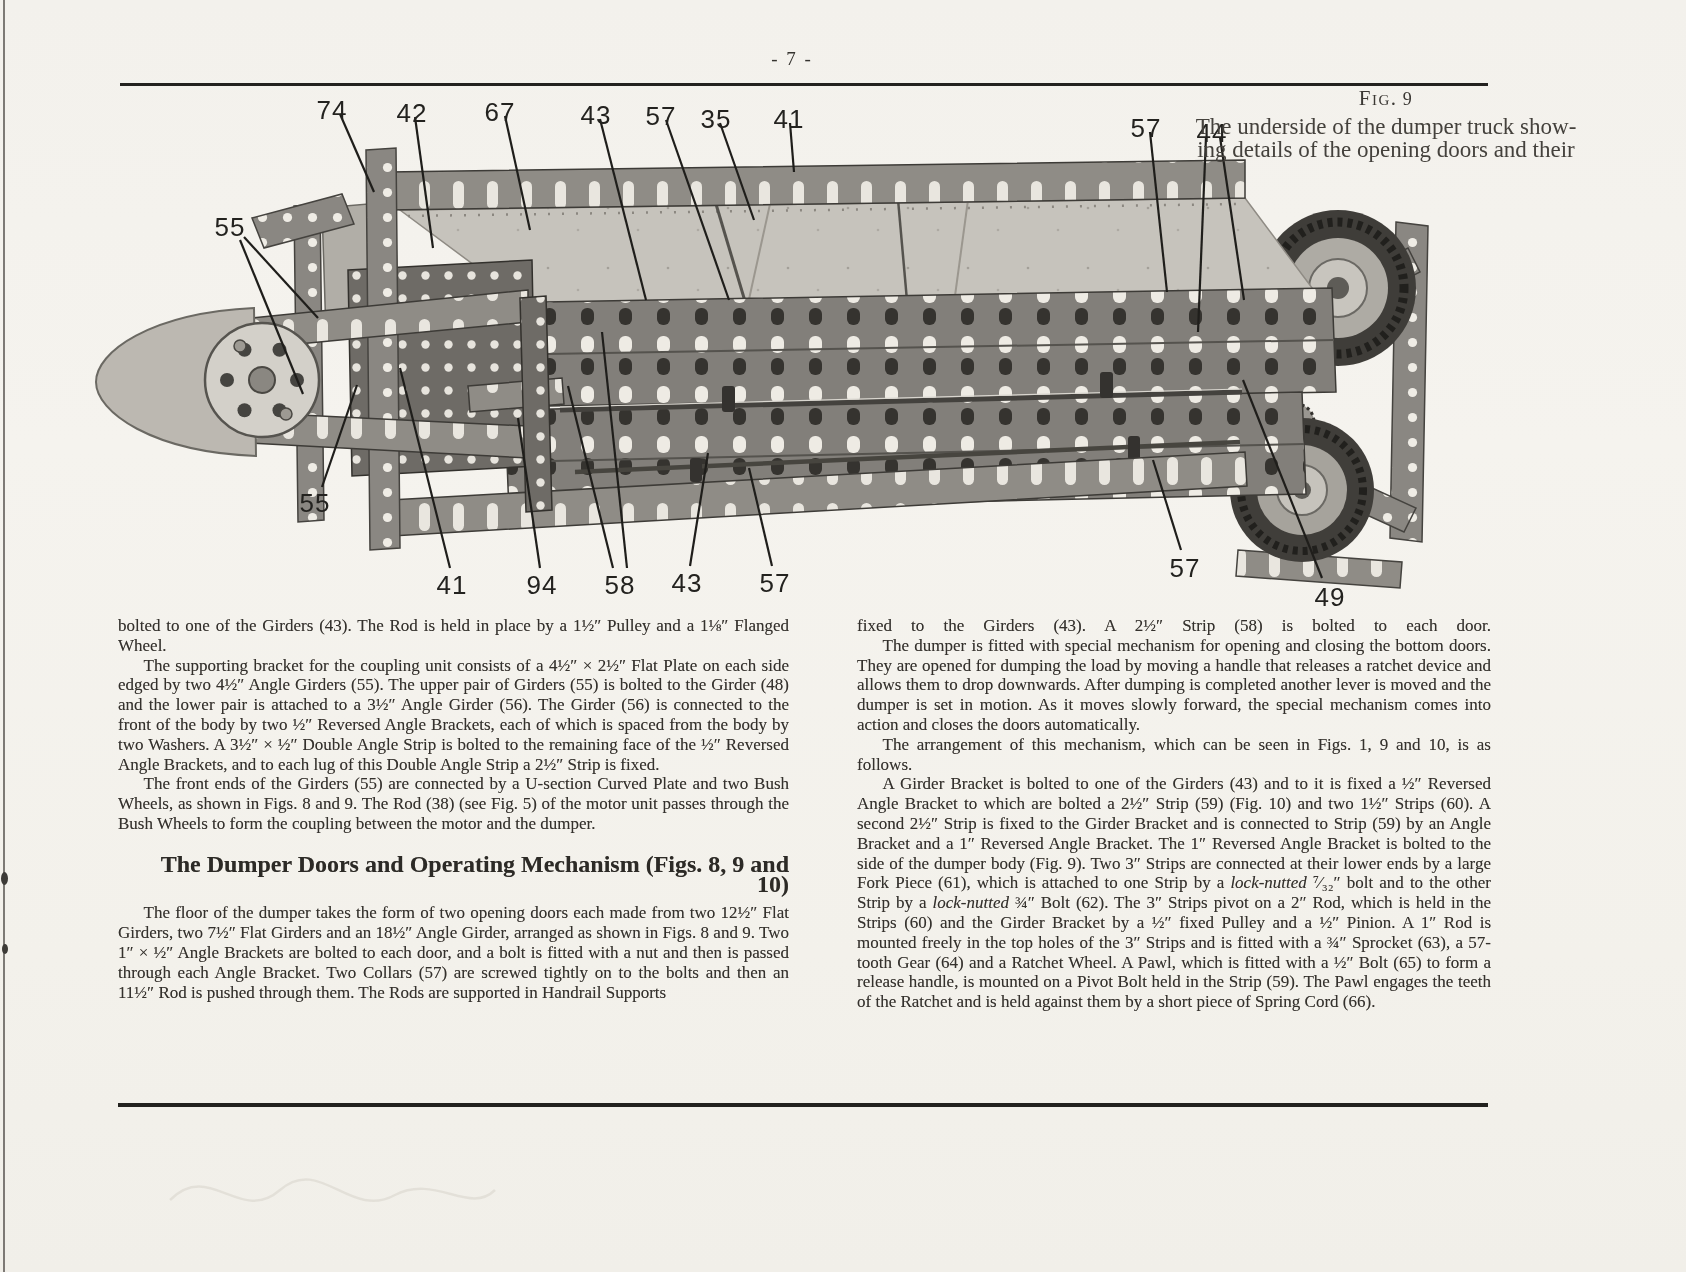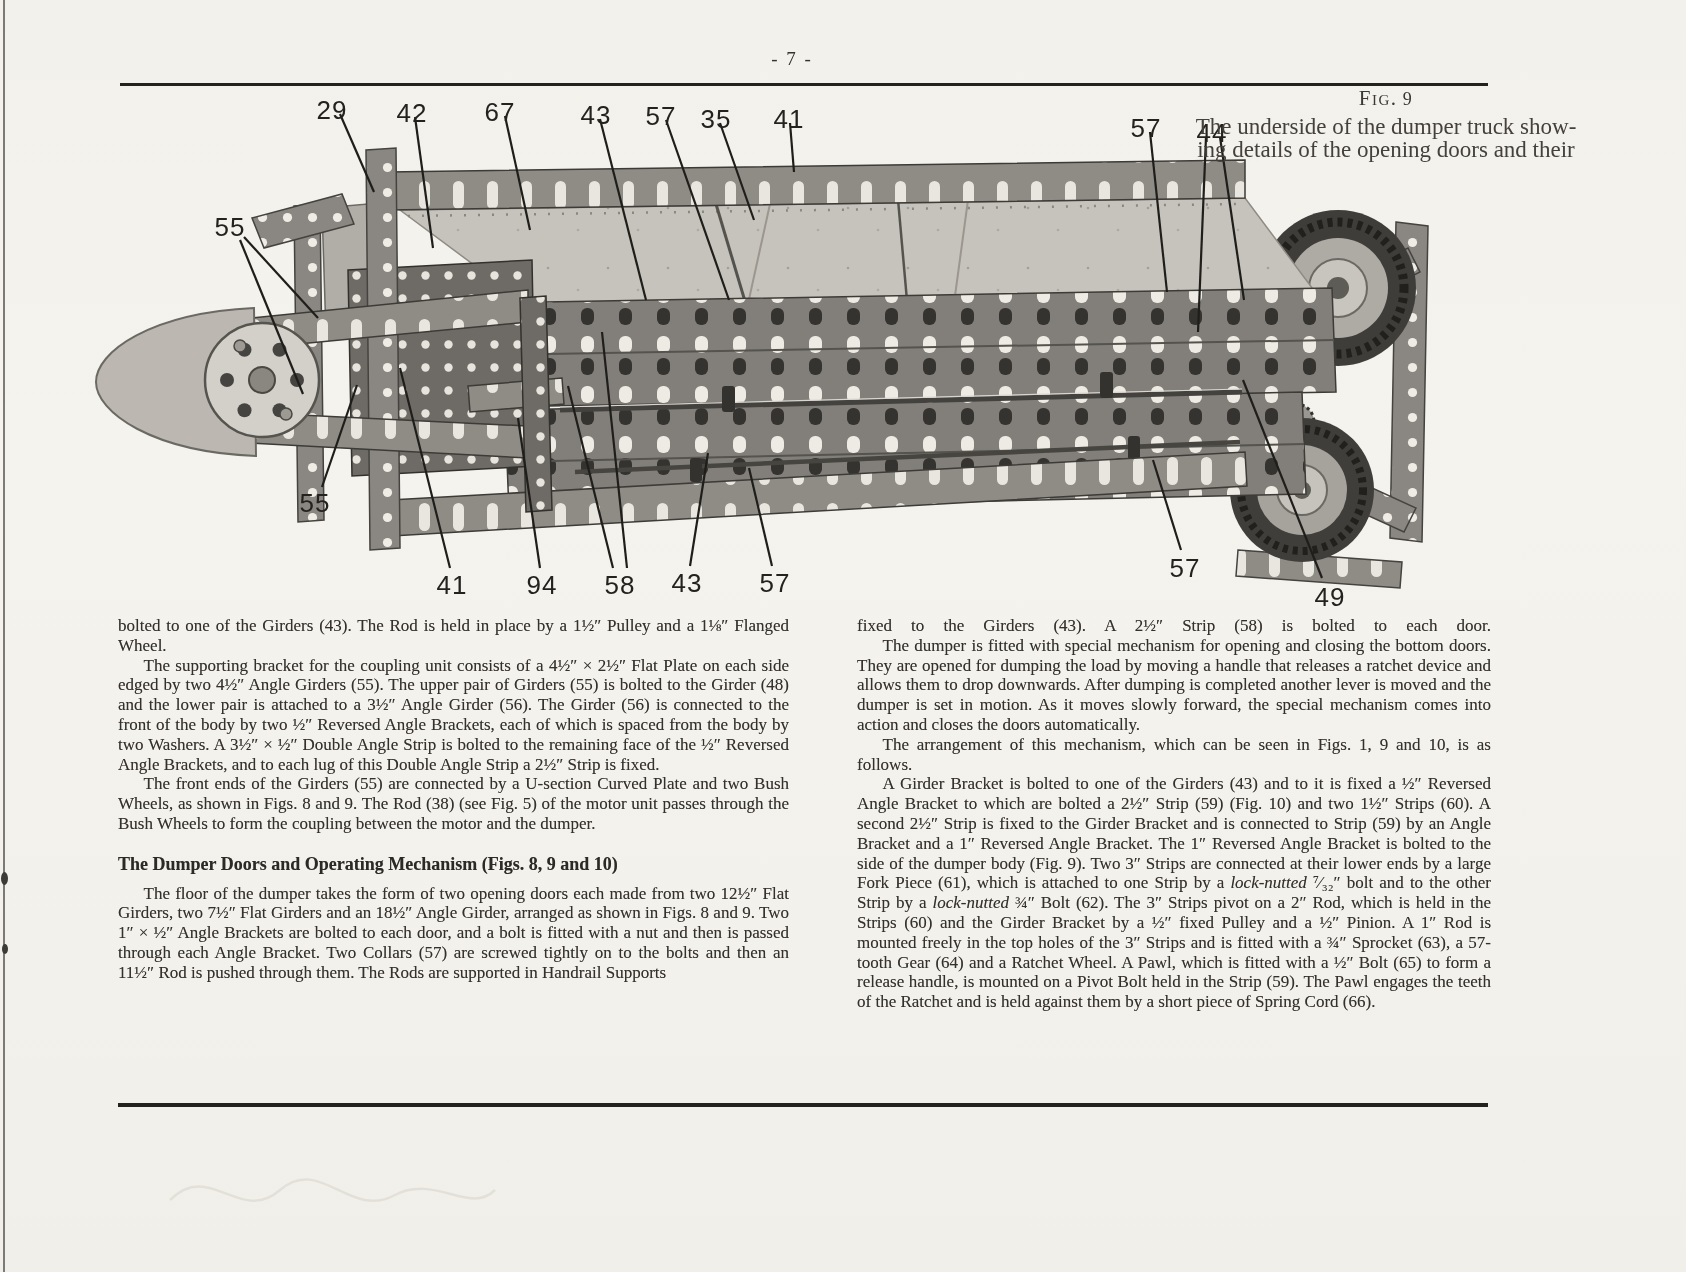--- a/index.html
+++ b/index.html
@@ -47,22 +47,22 @@
     font-size:17px;line-height:19.8px;color:#34312d;
     text-align:justify;
     text-shadow:0 0 .4px rgba(70,64,58,.45);
   }
   .col-left{left:118px;width:671px;}
   .col-right{left:857px;width:634px;}
   .para{margin:0;text-indent:1.5em;}
   .para.no-indent{text-indent:0;}
   .para.full-justify{text-align-last:justify;}
   .heading{
-    margin:21px 0 9px 0;font-size:18px;font-weight:bold;color:#2c2a26;
-    text-indent:0;text-align:left;
+    margin:21px 0 9px 16px;font-size:24px;font-weight:bold;color:#2c2a26;
+    text-indent:0;text-align:right;
   }
   .squiggle{position:absolute;left:150px;top:1130px;width:360px;height:130px;opacity:.5;}
 </style>
 </head>
 <body>
 
 <div class="page">
 
   <div class="edge-line"></div>
   <div class="edge-blob blob1"></div>
@@ -200,21 +200,21 @@
       <line x1="540" y1="488" x2="518" y2="338"></line>
       <line x1="613" y1="488" x2="568" y2="306"></line>
       <line x1="627" y1="488" x2="602" y2="252"></line>
       <line x1="690" y1="486" x2="708" y2="373"></line>
       <line x1="772" y1="486" x2="749" y2="388"></line>
       <line x1="1181" y1="470" x2="1153" y2="380"></line>
       <line x1="1322" y1="498" x2="1243" y2="300"></line>
     </g>
   </svg>
 
-  <span class="callout" style="left:332px;top:110px;">29</span>
+  <span class="callout" style="left:332px;top:110px;">74</span>
   <span class="callout" style="left:412px;top:113px;">42</span>
   <span class="callout" style="left:500px;top:112px;">67</span>
   <span class="callout" style="left:596px;top:115px;">43</span>
   <span class="callout" style="left:661px;top:116px;">57</span>
   <span class="callout" style="left:716px;top:119px;">35</span>
   <span class="callout" style="left:789px;top:119px;">41</span>
   <span class="callout" style="left:1146px;top:128px;">57</span>
   <span class="callout" style="left:1212px;top:133px;">44</span>
   <span class="callout" style="left:230px;top:227px;">55</span>
   <span class="callout" style="left:315px;top:503px;">55</span>

